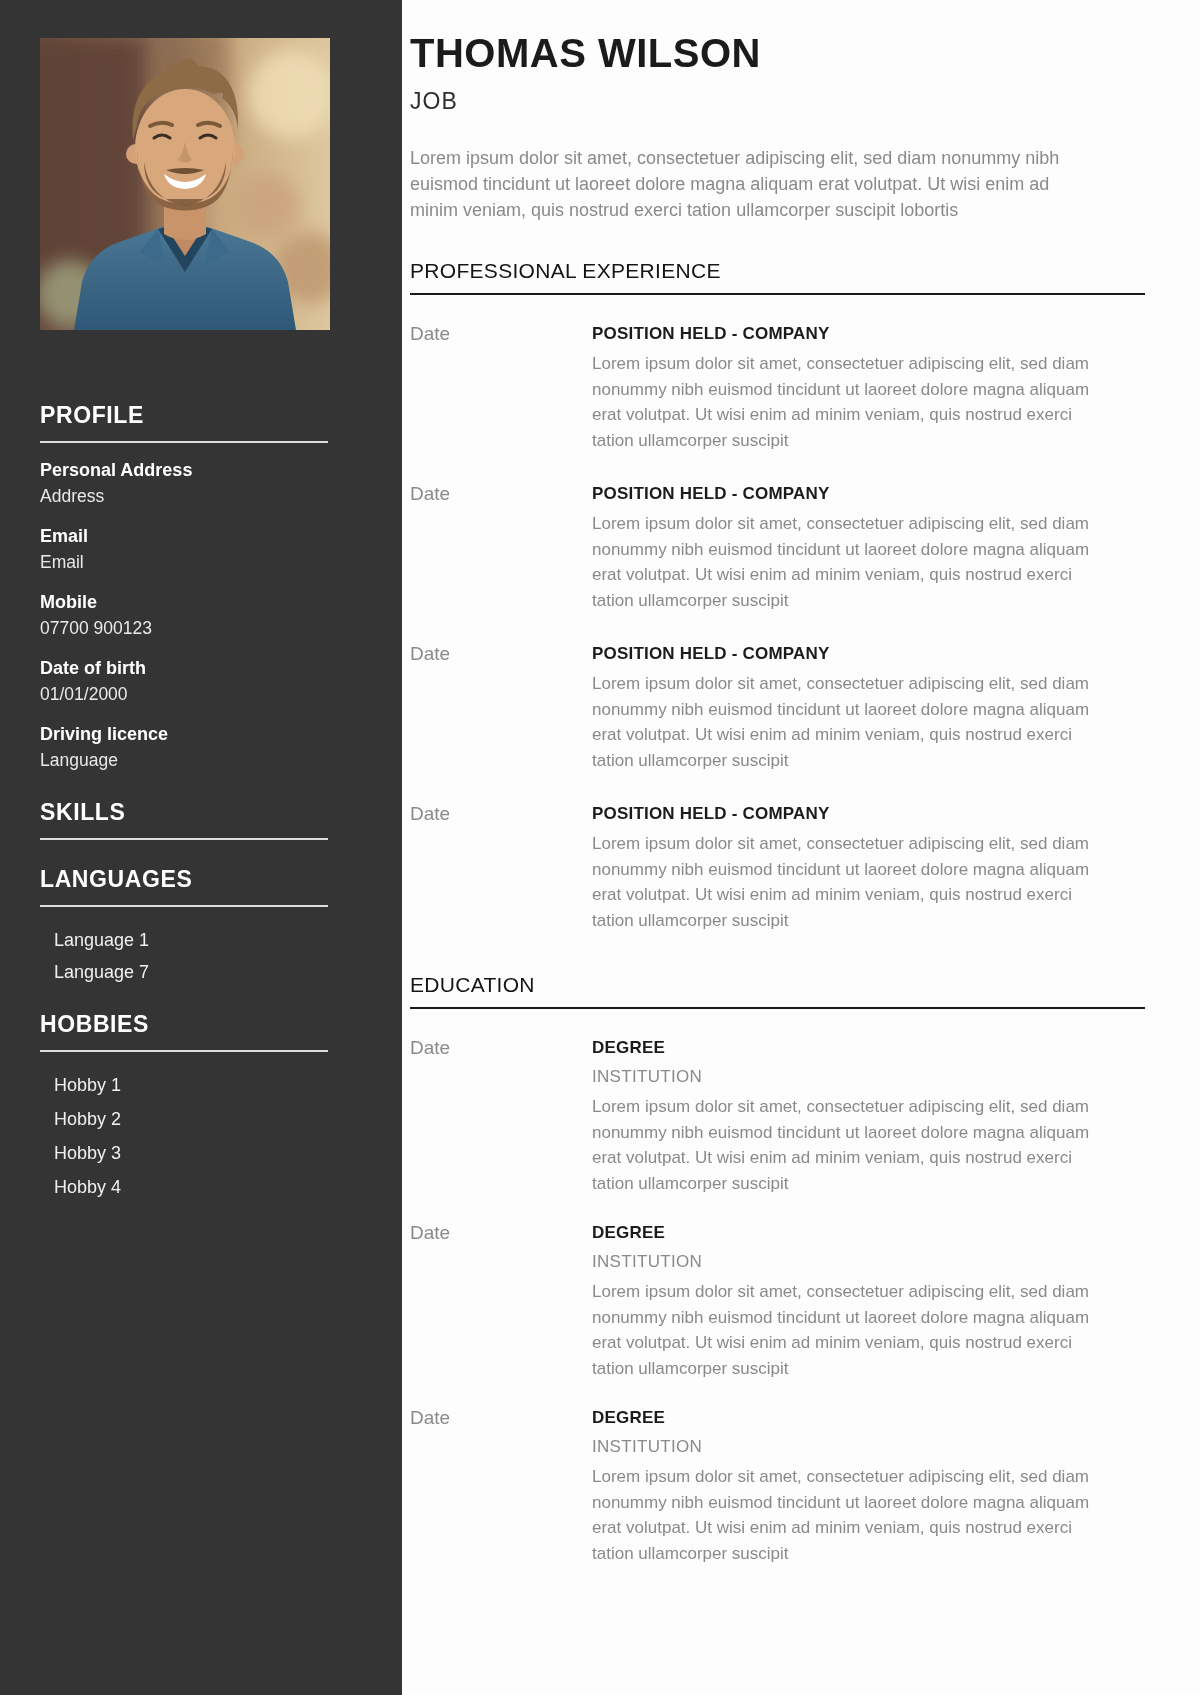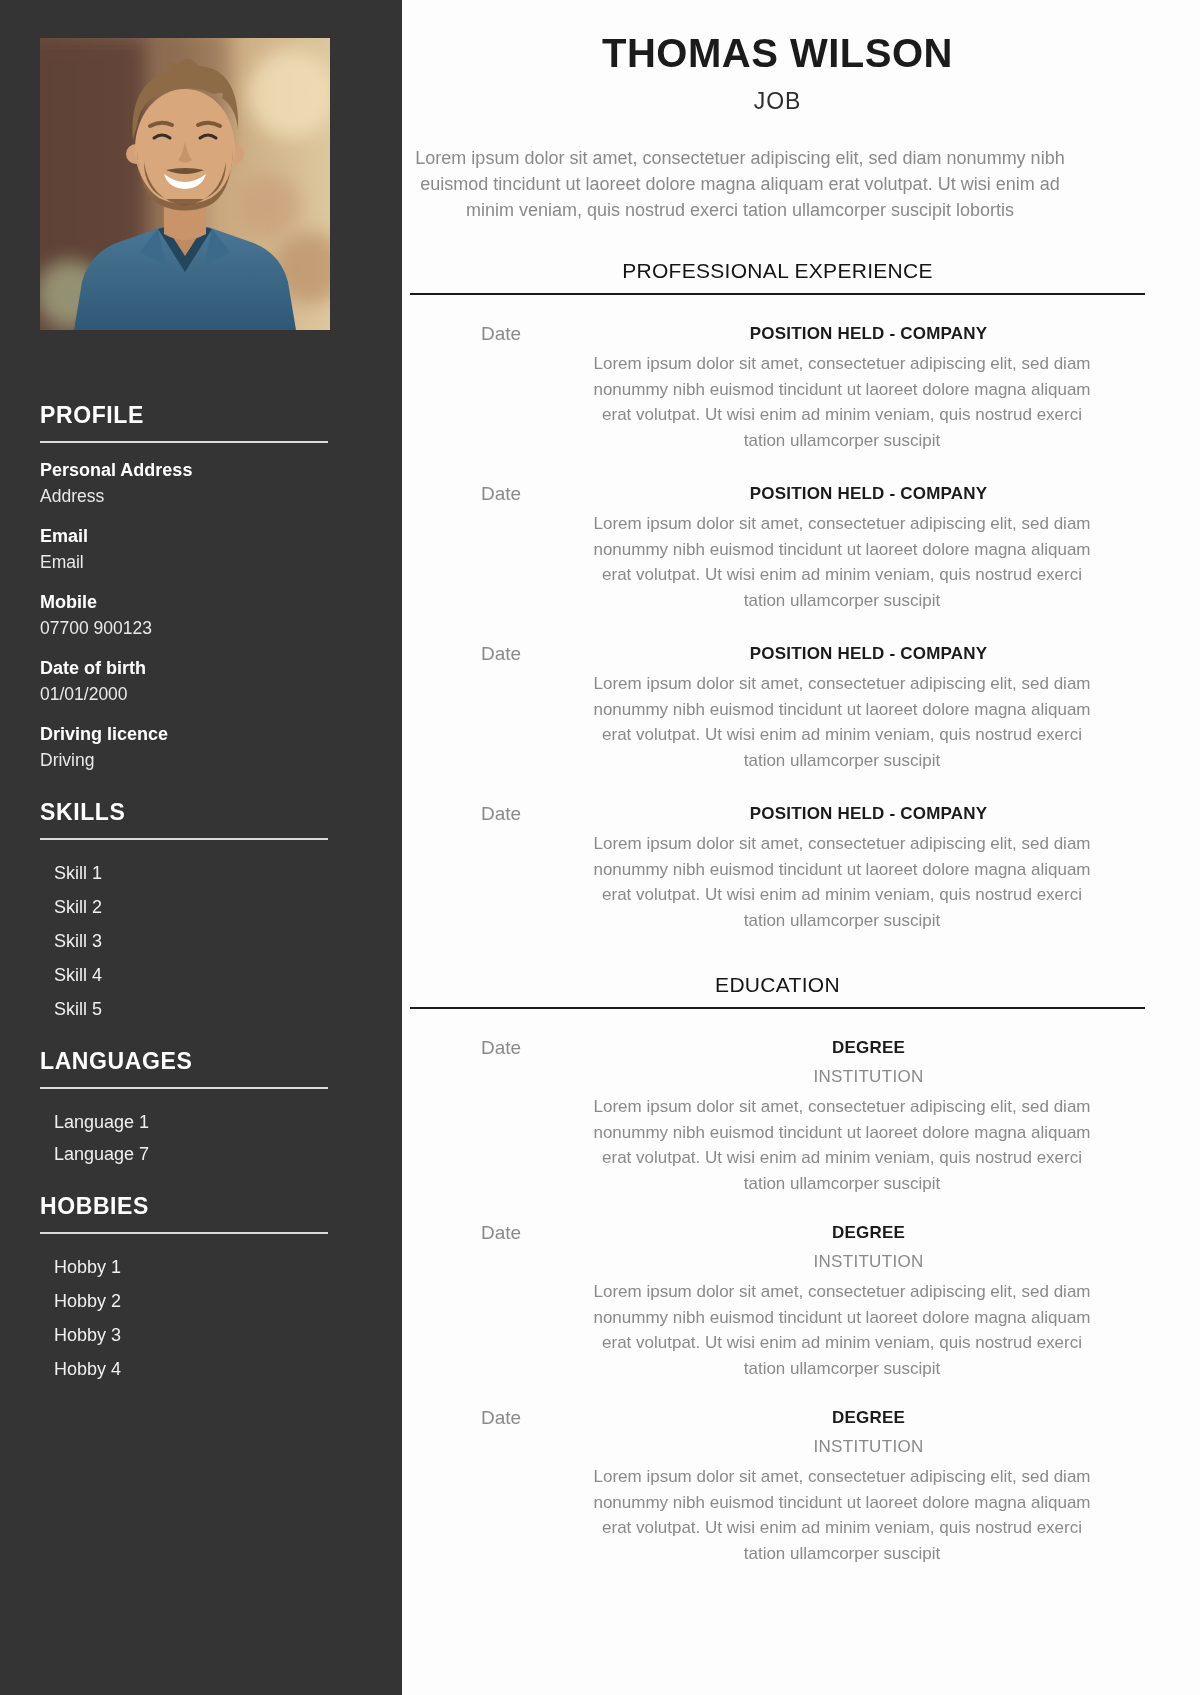--- a/index.html
+++ b/index.html
@@ -37,21 +37,20 @@
   .side-section { margin-top:26px; }
   .side-list { margin-top:20px; padding-left:14px; }
   .side-list-item { font-size:18px; color:#f0f0f0; line-height:26px; margin-bottom:8px; }
   .side-list-tight .side-list-item { margin-bottom:6px; }
 
   
   .main {
     margin-left:370px;
     box-sizing:border-box;
     padding:30px 55px 0 40px;
-    text-align:center;
   }
   .name {
     font-size:40px; font-weight:800; color:#1b1b1b;
     letter-spacing:0.5px; line-height:1.15;
   }
   .job {
     margin-top:12px; font-size:23px; color:#2e2e2e; letter-spacing:1px;
   }
   .summary {
     margin-top:30px; font-size:18px; color:#8a8a8a;
@@ -160,35 +159,28 @@
       <div class="profile-item">
         <div class="profile-label">Mobile</div>
         <div class="profile-value">07700 900123</div>
       </div>
       <div class="profile-item">
         <div class="profile-label">Date of birth</div>
         <div class="profile-value">01/01/2000</div>
       </div>
       <div class="profile-item">
         <div class="profile-label">Driving licence</div>
-        <div class="profile-value">Driving</div>
+        <div class="profile-value">Language</div>
       </div>
     </div>
   </div>
 
   <div class="side-section">
     <div class="side-title">SKILLS</div>
     <hr class="side-rule">
-    <div class="side-list">
-      <div class="side-list-item">Skill 1</div>
-      <div class="side-list-item">Skill 2</div>
-      <div class="side-list-item">Skill 3</div>
-      <div class="side-list-item">Skill 4</div>
-      <div class="side-list-item">Skill 5</div>
-    </div>
   </div>
 
   <div class="side-section">
     <div class="side-title">LANGUAGES</div>
     <hr class="side-rule">
     <div class="side-list side-list-tight">
       <div class="side-list-item">Language 1</div>
       <div class="side-list-item">Language 7</div>
     </div>
   </div>

